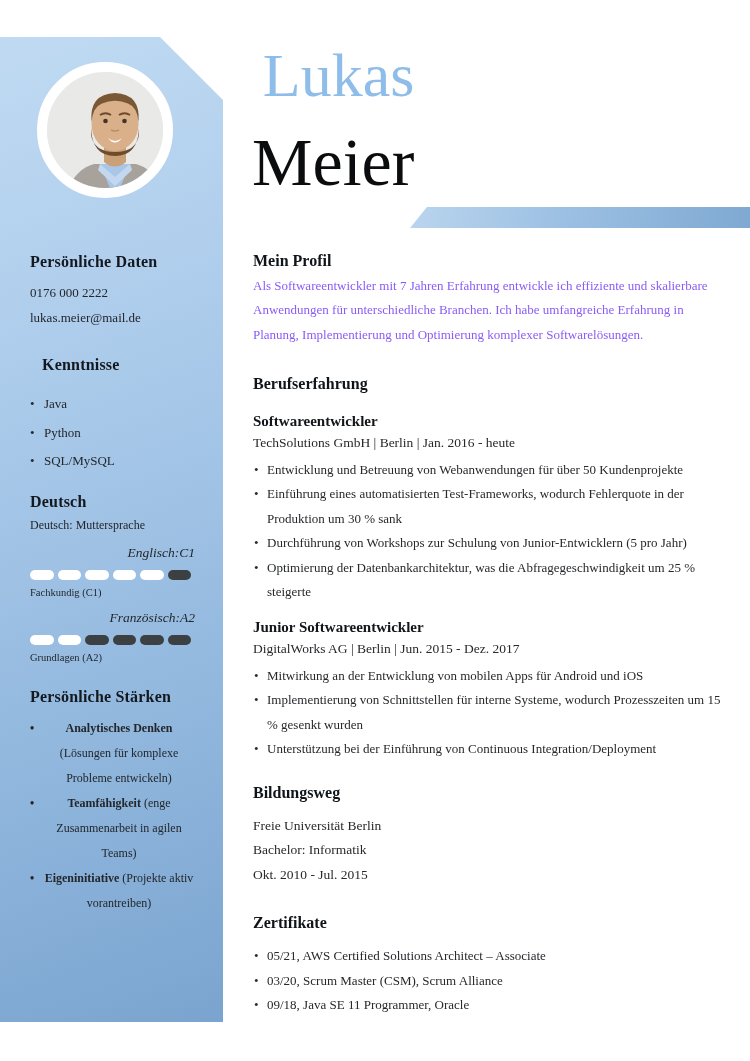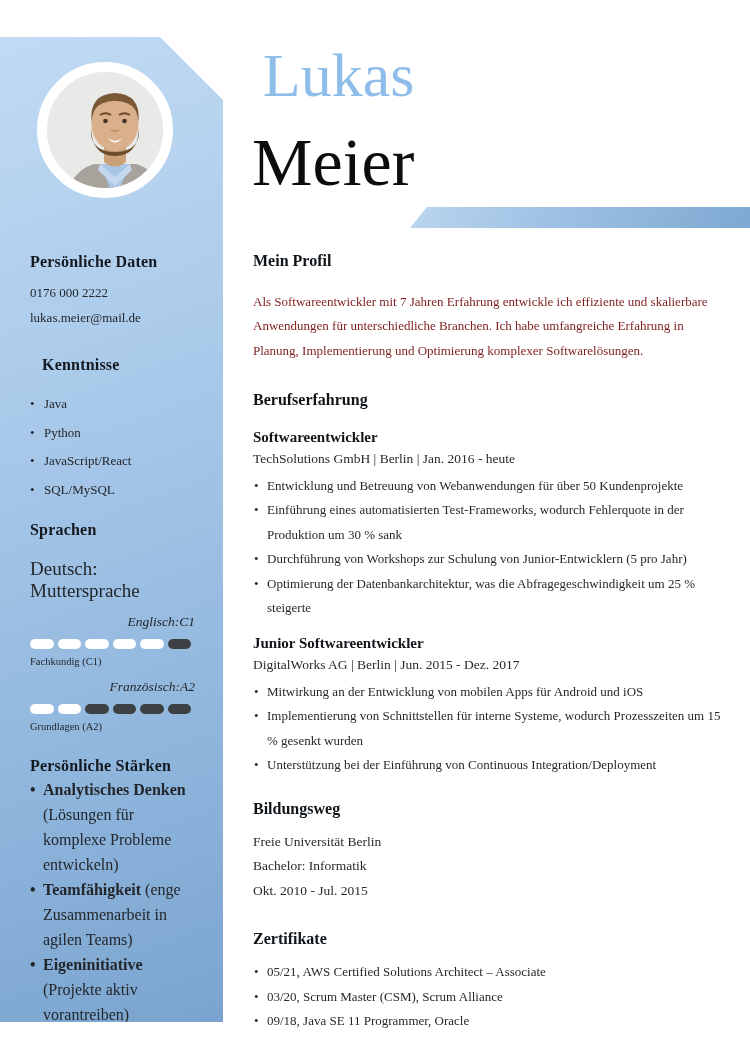--- a/index.html
+++ b/index.html
@@ -28,49 +28,49 @@
     font-size:16px; font-weight:bold; color:#14181f; letter-spacing:.2px;
   }
   .contact { margin-top:10px; font-size:13px; line-height:24.5px; color:#23262b; }
   .side-h + * { }
   .h-kennt { margin-top:26px;margin-left:12px; }
   .skill-list { list-style:none; margin-top:16px; font-size:13px; line-height:28.5px; color:#23262b; }
   .skill-list li { padding-left:14px; position:relative; }
   .skill-list li::before { content:"•"; position:absolute; left:0; }
 
   .h-sprachen { margin-top:17px; }
-  .native { margin-top:19px; font-size:19px; color:#23262b; }
+  .native { margin-top:7px; font-size:12px; color:#23262b; }
   .lang-item { margin-top:12px; }
   .lang-row { display:flex; justify-content:flex-end; font-size:13.5px; color:#23262b; margin-top:8px;font-style:italic; }
   .lang-bar { display:flex; gap:4px; margin-top:9px; }
   .seg { width:23.5px; height:10px; border-radius:5px; }
   .seg-on  { background:#ffffff; }
   .seg-off { background:#3c4043; }
   .lang-cap { margin-top:7px; font-size:10.5px; color:#1f2329; }
 
   .h-staerken { margin-top:25px; }
-  .strength-list { list-style:none; margin-top:2px; font-size:16px; line-height:25px; color:#23262b; }
+  .strength-list { list-style:none; margin-top:10px; font-size:12px; line-height:25px; color:#23262b;text-align:center; }
   .strength-list li { padding-left:13px; position:relative; }
   .strength-list li::before { content:"•"; position:absolute; left:0; font-weight:bold; }
   .strength-list .b { font-weight:bold; }
 
   
   .name { position:absolute; left:252px; top:42px; line-height:1; }
   .name .first { font-size:62px; line-height:66px; color:#8fbde9; font-weight:normal;text-align:right; }
   .name .last  { font-size:68px; line-height:72px; color:#0b0c0e; font-weight:normal; margin-top:18px; }
   .accent-bar {
     position:absolute; left:410px; top:207px; width:340px; height:21px;
     background:linear-gradient(100deg,#bad5ee 0%,#9cc0e3 45%,#7fa9d2 100%);
     clip-path:polygon(17px 0,100% 0,100% 100%,0 100%);
   }
 
   
   .main { position:absolute; left:253px; top:252px; width:468px; }
   .main-h { font-size:16px; font-weight:bold; color:#0f1419; }
-  .profile-text { margin-top:20px; font-size:13px; line-height:24.3px; color:#7f1d1d; }
+  .profile-text { margin-top:4px; font-size:13px; line-height:24.3px; color:#8b5cf6; }
   .h-beruf { margin-top:28px; }
   .job-role { margin-top:20px; font-size:15px; font-weight:bold; color:#121519; }
   .job-role.second { margin-top:14px; }
   .job-meta { margin-top:5px; font-size:13.5px; color:#26282b; }
   .job-bullets { list-style:none; margin-top:7px; font-size:13px; line-height:24.5px; color:#26282b; }
   .job-bullets li { padding-left:14px; position:relative; }
   .job-bullets li::before { content:"•"; position:absolute; left:1px; }
   .h-bildung { margin-top:22px; }
   .edu-lines { margin-top:12px; font-size:13.5px; line-height:24.5px; color:#26282b; }
   .h-zert { margin-top:27px; }
@@ -87,25 +87,24 @@
     <h2 class="side-h">Persönliche Daten</h2>
     <div class="contact">
       <div>0176 000 2222</div>
       <div>lukas.meier@mail.de</div>
     </div>
 
     <h2 class="side-h h-kennt">Kenntnisse</h2>
     <ul class="skill-list">
       <li>Java</li>
       <li>Python</li>
-      <li>JavaScript/React</li>
       <li>SQL/MySQL</li>
     </ul>
 
-    <h2 class="side-h h-sprachen">Sprachen</h2>
+    <h2 class="side-h h-sprachen">Deutsch</h2>
     <div class="native">Deutsch: Muttersprache</div>
 
     <div class="lang-item">
       <div class="lang-row">
         <span>Englisch:</span>
         <span>C1</span>
       </div>
       <div class="lang-bar">
           <span class="seg seg-on"></span>
           <span class="seg seg-on"></span>

